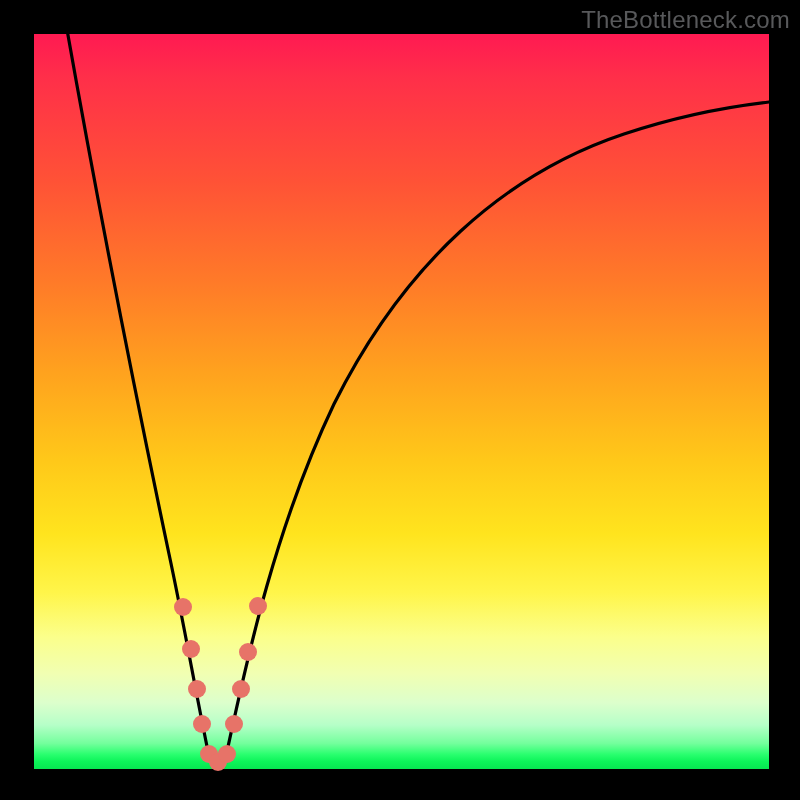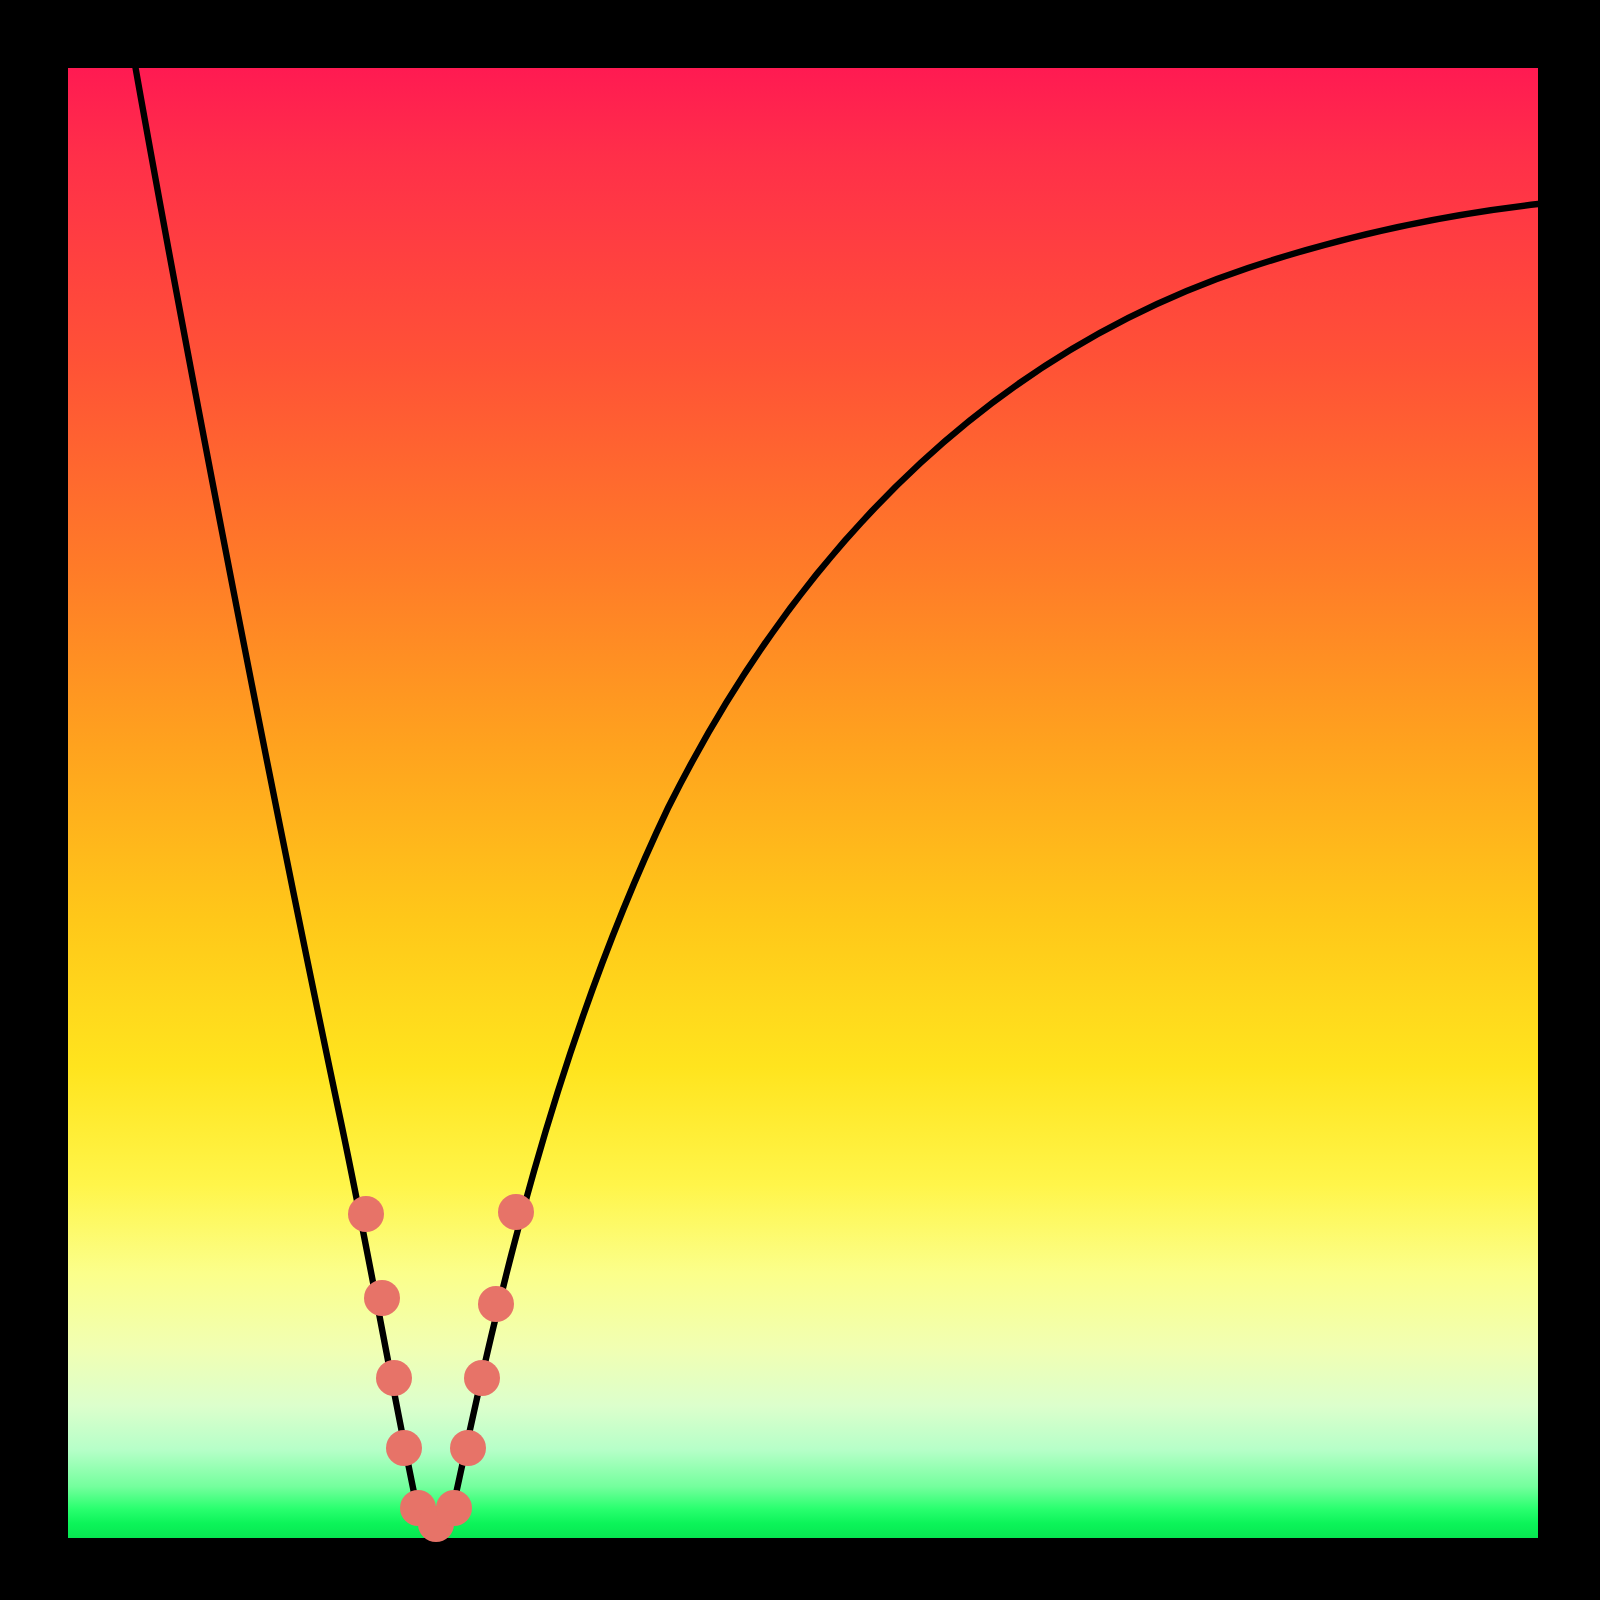--- a/index.html
+++ b/index.html
@@ -97,13 +97,14 @@
         <circle class="dot" cx="193" cy="720" r="9"></circle>
         <circle class="dot" cx="200" cy="690" r="9"></circle>
         <circle class="dot" cx="207" cy="655" r="9"></circle>
         <circle class="dot" cx="214" cy="618" r="9"></circle>
         <circle class="dot" cx="224" cy="572" r="9"></circle>
       </g>
     </svg>
 
   </div>
 
+  <div class="watermark">TheBottleneck.com</div>
 </div>
 
 </body></html>

